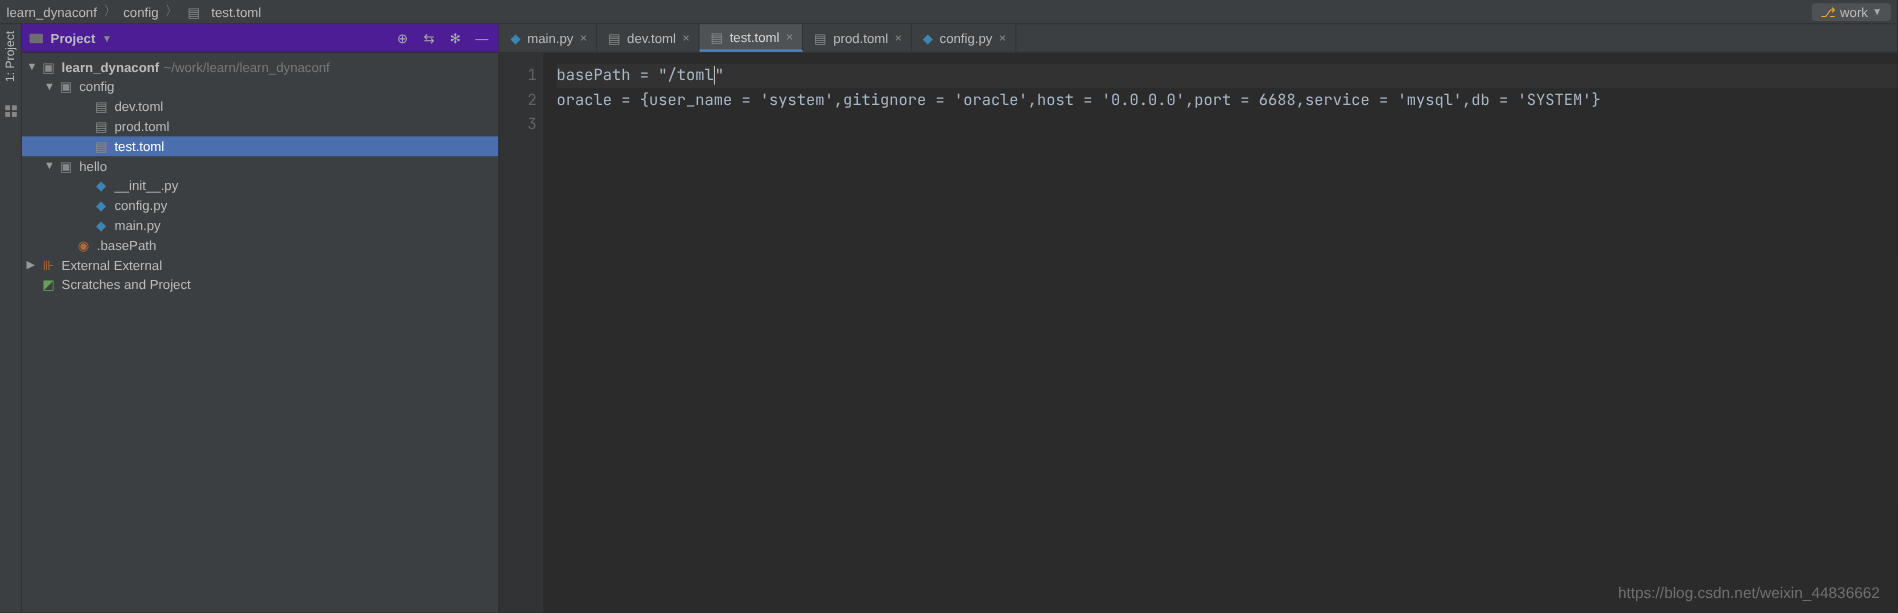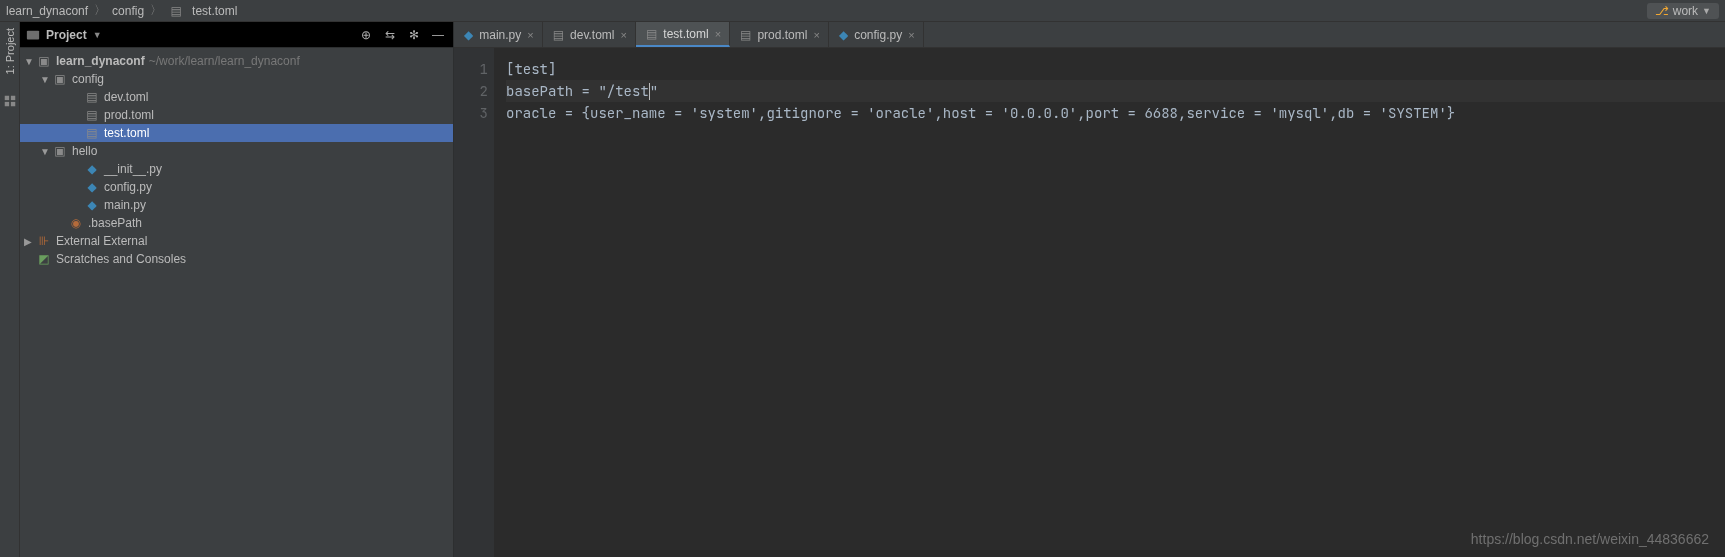--- a/index.html
+++ b/index.html
@@ -66,21 +66,21 @@
   .gutter-icon { width: 14px; height: 14px; }
   .project-panel {
     width: 434px;
     background: #3c3f41;
     border-right: 1px solid #2d2f30;
     display: flex;
     flex-direction: column;
   }
   .project-header {
     height: 26px;
-    background: #000000;
+    background: #4c1d95;
     border-bottom: 1px solid #2d2f30;
     display: flex;
     align-items: center;
     padding: 0 6px;
     gap: 6px;
   }
   .proj-title { flex: 1; display: flex; align-items: center; gap: 6px; font-weight: bold; color: #bbb; }
   .proj-dd { font-size: 9px; color: #888; }
   .proj-icon-btn { color: #aaa; cursor: pointer; width: 18px; text-align: center; }
   .tree { padding: 4px 0; overflow: auto; flex: 1; }
@@ -273,21 +273,21 @@
       </div>
 
       <div class="tree-row indent-0">
         <span class="toggle">▶</span>
         <span class="node-icon lib-ic">⊪</span>
         <span>External External</span>
       </div>
       <div class="tree-row indent-0">
         <span class="toggle"></span>
         <span class="node-icon" style="color:#6a9e5e">◩</span>
-        <span>Scratches and Consoles</span>
+        <span>Scratches and Project</span>
       </div>
     </div>
   </div>
 
   <div class="editor-area">
     <div class="tab-bar" id="tab-bar">
         <div class="tab">
           <span style="color: rgb(60, 134, 181);">◆</span>
           <span>main.py</span>
           <span class="tab-close">×</span>
@@ -314,22 +314,21 @@
         </div>
       </div>
 
     <div class="code-area">
       <div class="gutter-col">
         <div>1</div>
         <div>2</div>
         <div>3</div>
       </div>
       <div class="code-col">
-        <div class="line"><span class="kw-brk">[test]</span></div>
-        <div class="line active-line"><span>basePath = "</span><span>/test</span><span class="caret"></span><span>"</span></div>
+        <div class="line active-line"><span>basePath = "</span><span>/toml</span><span class="caret"></span><span>"</span></div>
         <div class="line"><span>oracle = {user_name = 'system',gitignore = 'oracle',host = '0.0.0.0',port = 6688,service = 'mysql',db = 'SYSTEM'}</span></div>
       </div>
     </div>
 
     <div class="watermark">https://blog.csdn.net/weixin_44836662</div>
   </div>
 
 </div>
 
 </body></html>

